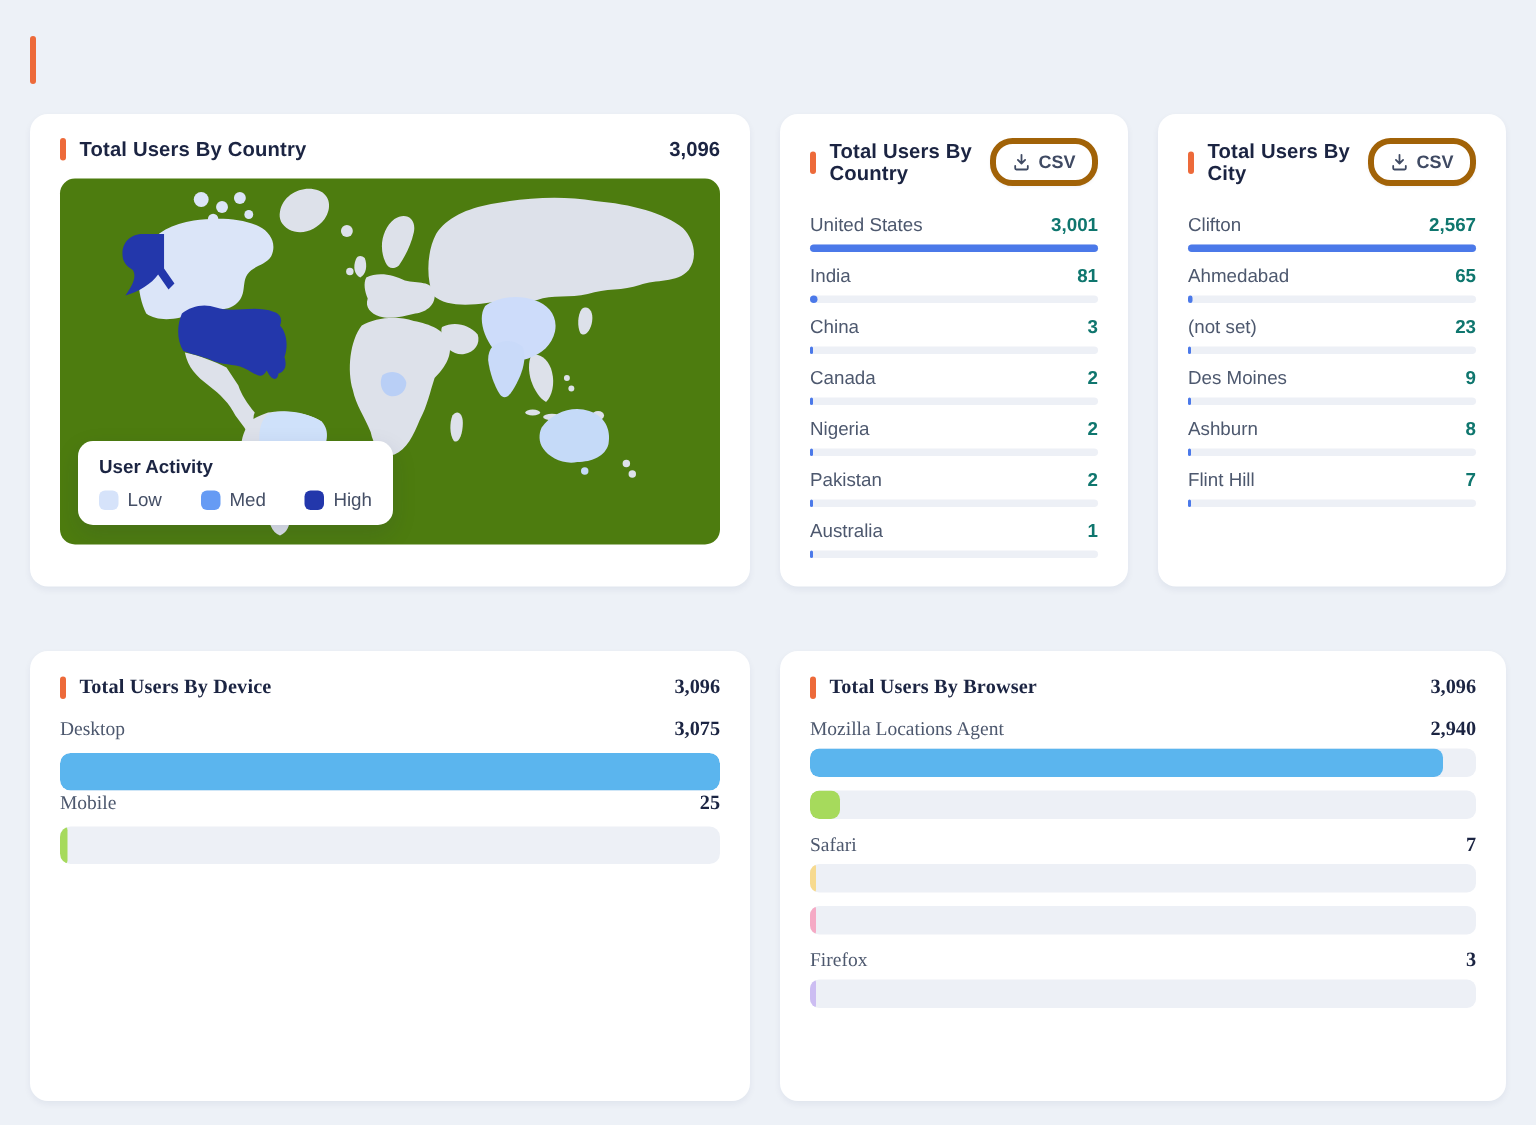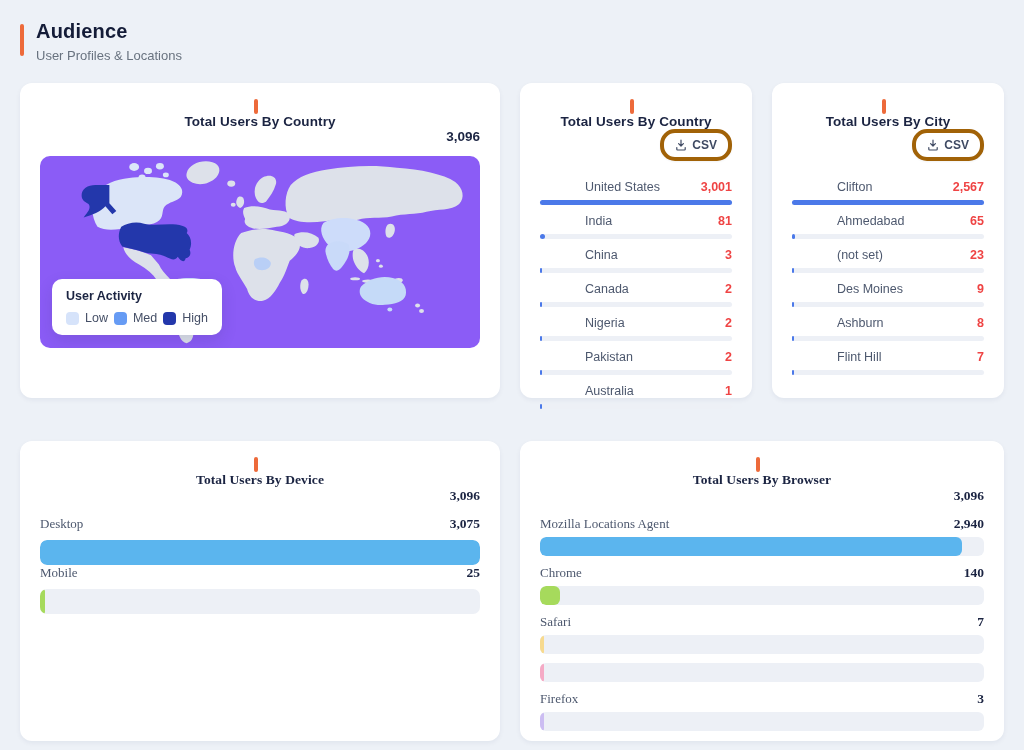--- a/index.html
+++ b/index.html
@@ -22,53 +22,53 @@
   .grid-top { display:grid; grid-template-columns:480px 232px 232px; gap:20px; }
   .grid-bottom { display:grid; grid-template-columns:480px 484px; gap:20px; margin-top:43px; }
 
   
   .card {
     background:#fff; border-radius:12px; padding:16px 20px;
     box-shadow:0 2px 5px rgba(25,39,80,.06);
   }
   .card-tall { height:315px; }
   .card-wide { height:300px;font-family:Liberation Serif, serif; }
-  .card-head { display:flex; align-items:center; margin-bottom:12px;flex-direction:column; }
+  .card-head { display:flex; align-items:center; margin-bottom:12px; }
   .card-accent { width:4px; height:15px; background:#ed6a3a; border-radius:2px; margin-right:9px; flex:none; }
   .card-title { font-size:13.5px; font-weight:700; color:#1b2442; letter-spacing:.1px; }
   .card-total { margin-left:auto; font-size:13.5px; font-weight:700; color:#1b2442; }
 
   .csv-btn {
     margin-left:auto; display:inline-flex; align-items:center; gap:5px;
     background:#fff; border:4px solid #a16207; border-radius:15px;
     padding:5px 11px; font-size:12px; font-weight:600; color:#3f4a63;
     font-family:inherit; cursor:pointer; box-shadow:0 1px 2px rgba(25,39,80,.05);
   }
 
   
   .map-area {
-    position:relative; background:#8b5cf6; border-radius:10px;
-    height:192px; overflow:hidden;
+    position:relative; background:#4d7c0f; border-radius:10px;
+    height:244px; overflow:hidden;
   }
   .map-area svg { display:block; width:100%; height:100%; }
   .legend {
     position:absolute; left:12px; bottom:13px; background:#fff;
     border-radius:10px; padding:10px 14px; box-shadow:0 6px 16px rgba(30,40,80,.13);
   }
   .legend-title { font-size:12.5px; font-weight:700; color:#1b2442; margin-bottom:8px; }
-  .legend-items { display:flex; gap:6px; }
+  .legend-items { display:flex; gap:26px; }
   .legend-item { display:flex; align-items:center; gap:6px; font-size:12.5px; color:#454f66; }
   .swatch { width:13px; height:13px; border-radius:4px; flex:none; }
 
   
   .list-rows { margin-top:-2px; }
   .list-row { padding-top:9px; }
-  .list-row-top { display:flex; justify-content:space-between; align-items:center; line-height:15px; margin-bottom:5px;margin-left:45px; }
+  .list-row-top { display:flex; justify-content:space-between; align-items:center; line-height:15px; margin-bottom:5px; }
   .list-label { font-size:12.5px; color:#4d586e; }
-  .list-value { font-size:12.5px; font-weight:700; color:#ef4444; }
+  .list-value { font-size:12.5px; font-weight:700; color:#0f766e; }
   .list-track { height:5px; background:#edf0f6; border-radius:3px; }
   .list-fill { height:5px; border-radius:3px; min-width:2px; }
 
   
   .bar-rows.device { margin-top:2px; }
   .bar-rows.browser { margin-top:4px; }
   .bar-row { margin-top:0; }
   .bar-rows.browser .bar-row { margin-top:9px; }
   .bar-label-line { display:flex; justify-content:space-between; align-items:baseline; line-height:15px; margin-bottom:9px; }
   .bar-rows.browser .bar-label-line { margin-bottom:6px; }
@@ -79,24 +79,20 @@
   .bar-fill { height:100%; border-radius:7px; min-width:5px; }
   .bar-rows.browser .bar-fill { border-radius:6px; min-width:4px; }
 </style>
 </head>
 <body>
 
 <div class="page">
 
   <div class="page-header">
     <div class="accent-bar"></div>
-    <div>
-      <div class="page-title">Audience</div>
-      <div class="page-subtitle">User Profiles &amp; Locations</div>
-    </div>
   </div>
 
   <div class="grid-top">
 
     <div class="card card-tall">
       <div class="card-head">
         <div class="card-accent"></div>
         <div class="card-title">Total Users By Country</div>
         <div class="card-total">3,096</div>
       </div>
@@ -363,24 +359,20 @@
     <div class="bar-label-line">
       <span class="bar-label">Mozilla Locations Agent</span>
       <span class="bar-value">2,940</span>
     </div>
     <div class="bar-track">
       <div class="bar-fill" style="width: 95%; background: rgb(91, 181, 238);"></div>
     </div>
   </div>
 
   <div class="bar-row">
-    <div class="bar-label-line">
-      <span class="bar-label">Chrome</span>
-      <span class="bar-value">140</span>
-    </div>
     <div class="bar-track">
       <div class="bar-fill" style="width: 4.5%; background: rgb(166, 218, 92);"></div>
     </div>
   </div>
 
   <div class="bar-row">
     <div class="bar-label-line">
       <span class="bar-label">Safari</span>
       <span class="bar-value">7</span>
     </div>

